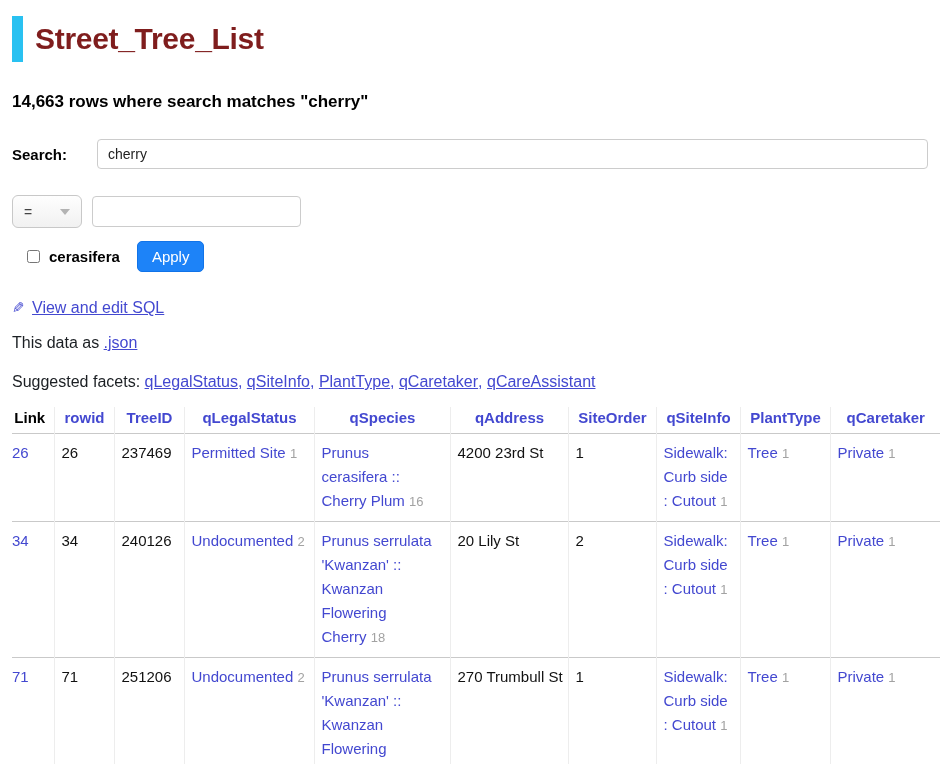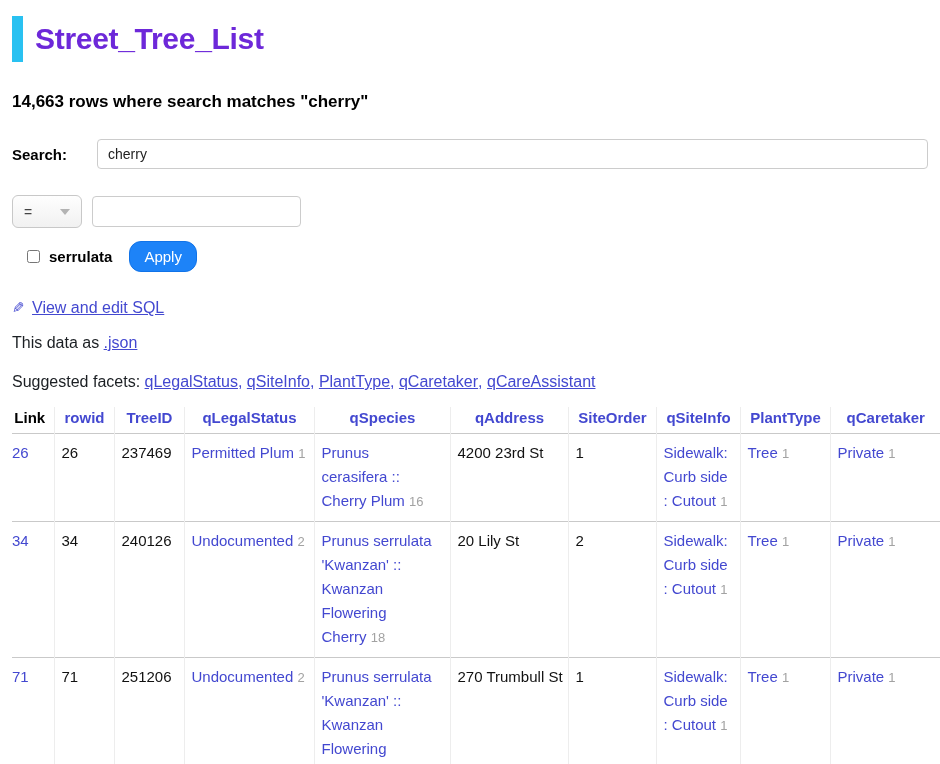--- a/index.html
+++ b/index.html
@@ -10,21 +10,21 @@
     overflow: hidden;
     background: #ffffff;
     color: #1b1f23;
     font-family: "Liberation Sans", sans-serif;
   }
   .page { padding: 0 12px; }
 
   
   .header { display: flex; align-items: center; gap: 12px; padding-top: 16px; }
   .accent-bar { width: 11px; height: 46px; background: #29c1f1; }
-  h1 { margin: 0; font-size: 30px; font-weight: bold; color: #6d28d9; letter-spacing: -0.3px; }
+  h1 { margin: 0; font-size: 30px; font-weight: bold; color: #7f1d1d; letter-spacing: -0.3px; }
 
   
   .summary { margin: 30px 0 0; font-size: 17px; font-weight: bold; color: #000; }
 
   
   .search-row { margin-top: 27px; display: flex; align-items: center; }
   .search-label { font-size: 15px; font-weight: bold; color: #000; }
   .search-input {
     margin-left: 30px; width: 892px; height: 30px;
     border: 1px solid #cccccc; border-radius: 4px;
@@ -49,21 +49,21 @@
   .w-op { width: 70px; }
   .filter-value-input {
     width: 209px; height: 31px; border: 1px solid #cccccc; border-radius: 4px;
     padding: 0 8px; font-size: 14px; font-family: "Liberation Sans", sans-serif;
   }
   .sort-row { margin-top: 13px; display: flex; align-items: center; }
   .descending-checkbox { margin-left: 15px; width: 13px; height: 13px; }
   .descending-label { margin-left: 6px; font-size: 15px; font-weight: bold; color: #000; }
   .apply-button {
     margin-left: 17px; background: #1d83f8; border: 1px solid #1173e8;
-    color: #ffffff; font-size: 15px; padding: 6px 14px; border-radius: 12px;
+    color: #ffffff; font-size: 15px; padding: 6px 14px; border-radius: 5px;
     font-family: "Liberation Sans", sans-serif; cursor: pointer;
   }
 
   
   a { color: #4348d0; }
   .sql-row { margin-top: 27px; font-size: 16px; }
   .pencil-icon { display: inline-block; transform: scaleX(-1); color: #4348d0; margin-right: 3px; font-size: 15px; }
   .sql-row a, .export-row a, .facets-row a { text-decoration: underline; }
   .export-row { margin-top: 17px; font-size: 16px; color: #1b1f23; }
   .facets-row { margin-top: 21px; font-size: 16px; color: #1b1f23; }
@@ -113,21 +113,21 @@
   <div class="filter-row">
     <div class="fake-select w-op">
       <span>=</span>
       <span class="caret"></span>
     </div>
     <input class="filter-value-input" type="text" value="" style="">
   </div>
 
   <div class="sort-row">
     <input type="checkbox" class="descending-checkbox" style="">
-    <span class="descending-label">serrulata</span>
+    <span class="descending-label">cerasifera</span>
     <button class="apply-button">Apply</button>
   </div>
 
   <p class="sql-row">
     <span class="pencil-icon">✎</span>
     <a href="#">View and edit SQL</a>
   </p>
 
   <p class="export-row">
     <span>This data as</span>
@@ -164,21 +164,21 @@
         <th><a href="#">qSiteInfo</a></th>
         <th><a href="#">PlantType</a></th>
         <th><a href="#">qCaretaker</a></th>
       </tr>
     </thead>
     <tbody>
       <tr>
         <td class="nowrap"><a href="#">26</a></td>
         <td class="nowrap">26</td>
         <td class="nowrap">237469</td>
-        <td><a href="#">Permitted Plum</a> <span class="count">1</span></td>
+        <td><a href="#">Permitted Site</a> <span class="count">1</span></td>
         <td><a href="#">Prunus
 cerasifera ::
 Cherry Plum</a> <span class="count">16</span></td>
         <td class="nowrap">4200 23rd St</td>
         <td class="nowrap">1</td>
         <td><a href="#">Sidewalk:
 Curb side
 : Cutout</a> <span class="count">1</span></td>
         <td><a href="#">Tree</a> <span class="count">1</span></td>
         <td><a href="#">Private</a> <span class="count">1</span></td>

